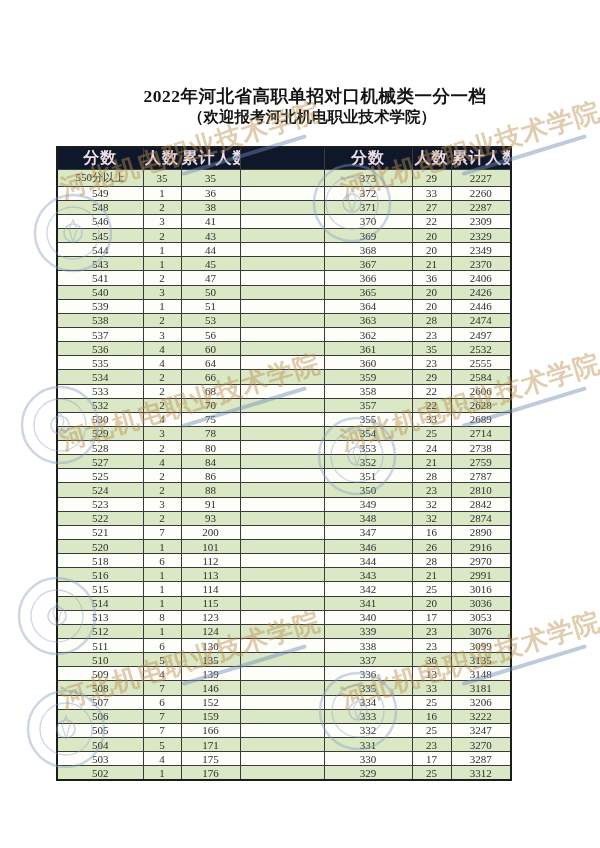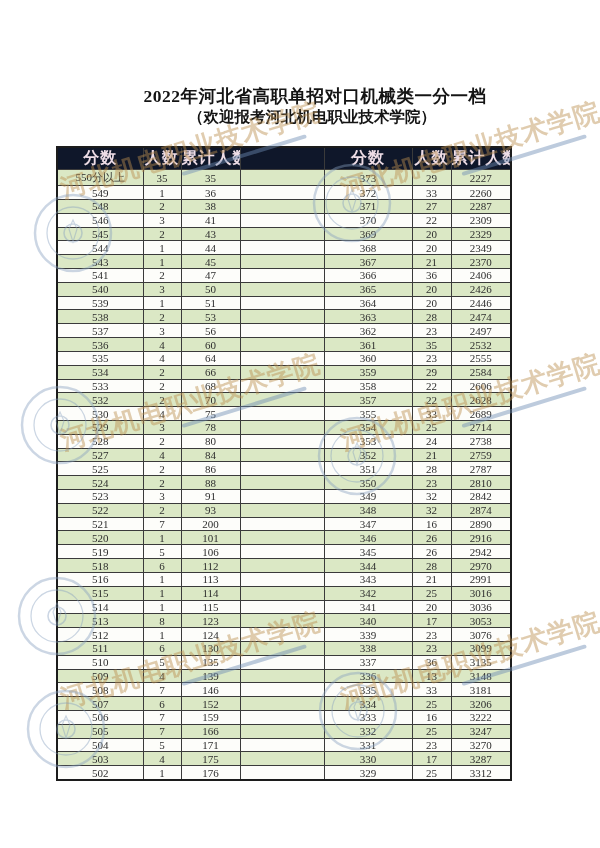--- a/index.html
+++ b/index.html
@@ -295,29 +295,20 @@
         <tr>
           <td>520</td>
           <td>1</td>
           <td>101</td>
           <td></td>
           <td>346</td>
           <td>26</td>
           <td>2916</td>
         </tr>
         <tr>
-          <td>519</td>
-          <td>5</td>
-          <td>106</td>
-          <td></td>
-          <td>345</td>
-          <td>26</td>
-          <td>2942</td>
-        </tr>
-        <tr>
           <td>518</td>
           <td>6</td>
           <td>112</td>
           <td></td>
           <td>344</td>
           <td>28</td>
           <td>2970</td>
         </tr>
         <tr>
           <td>516</td>

